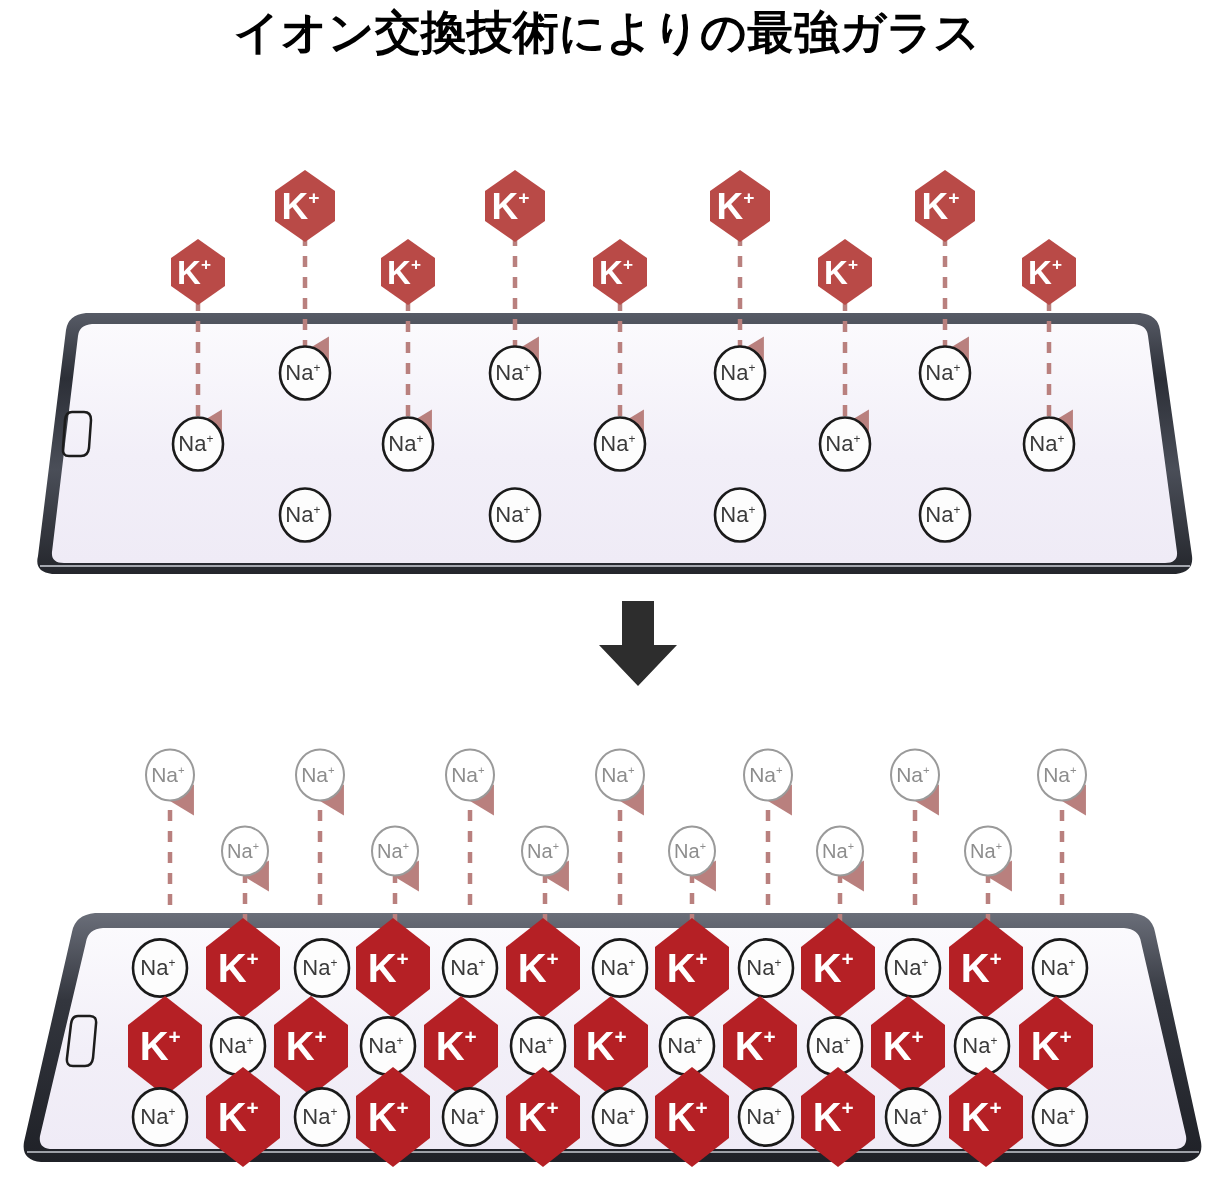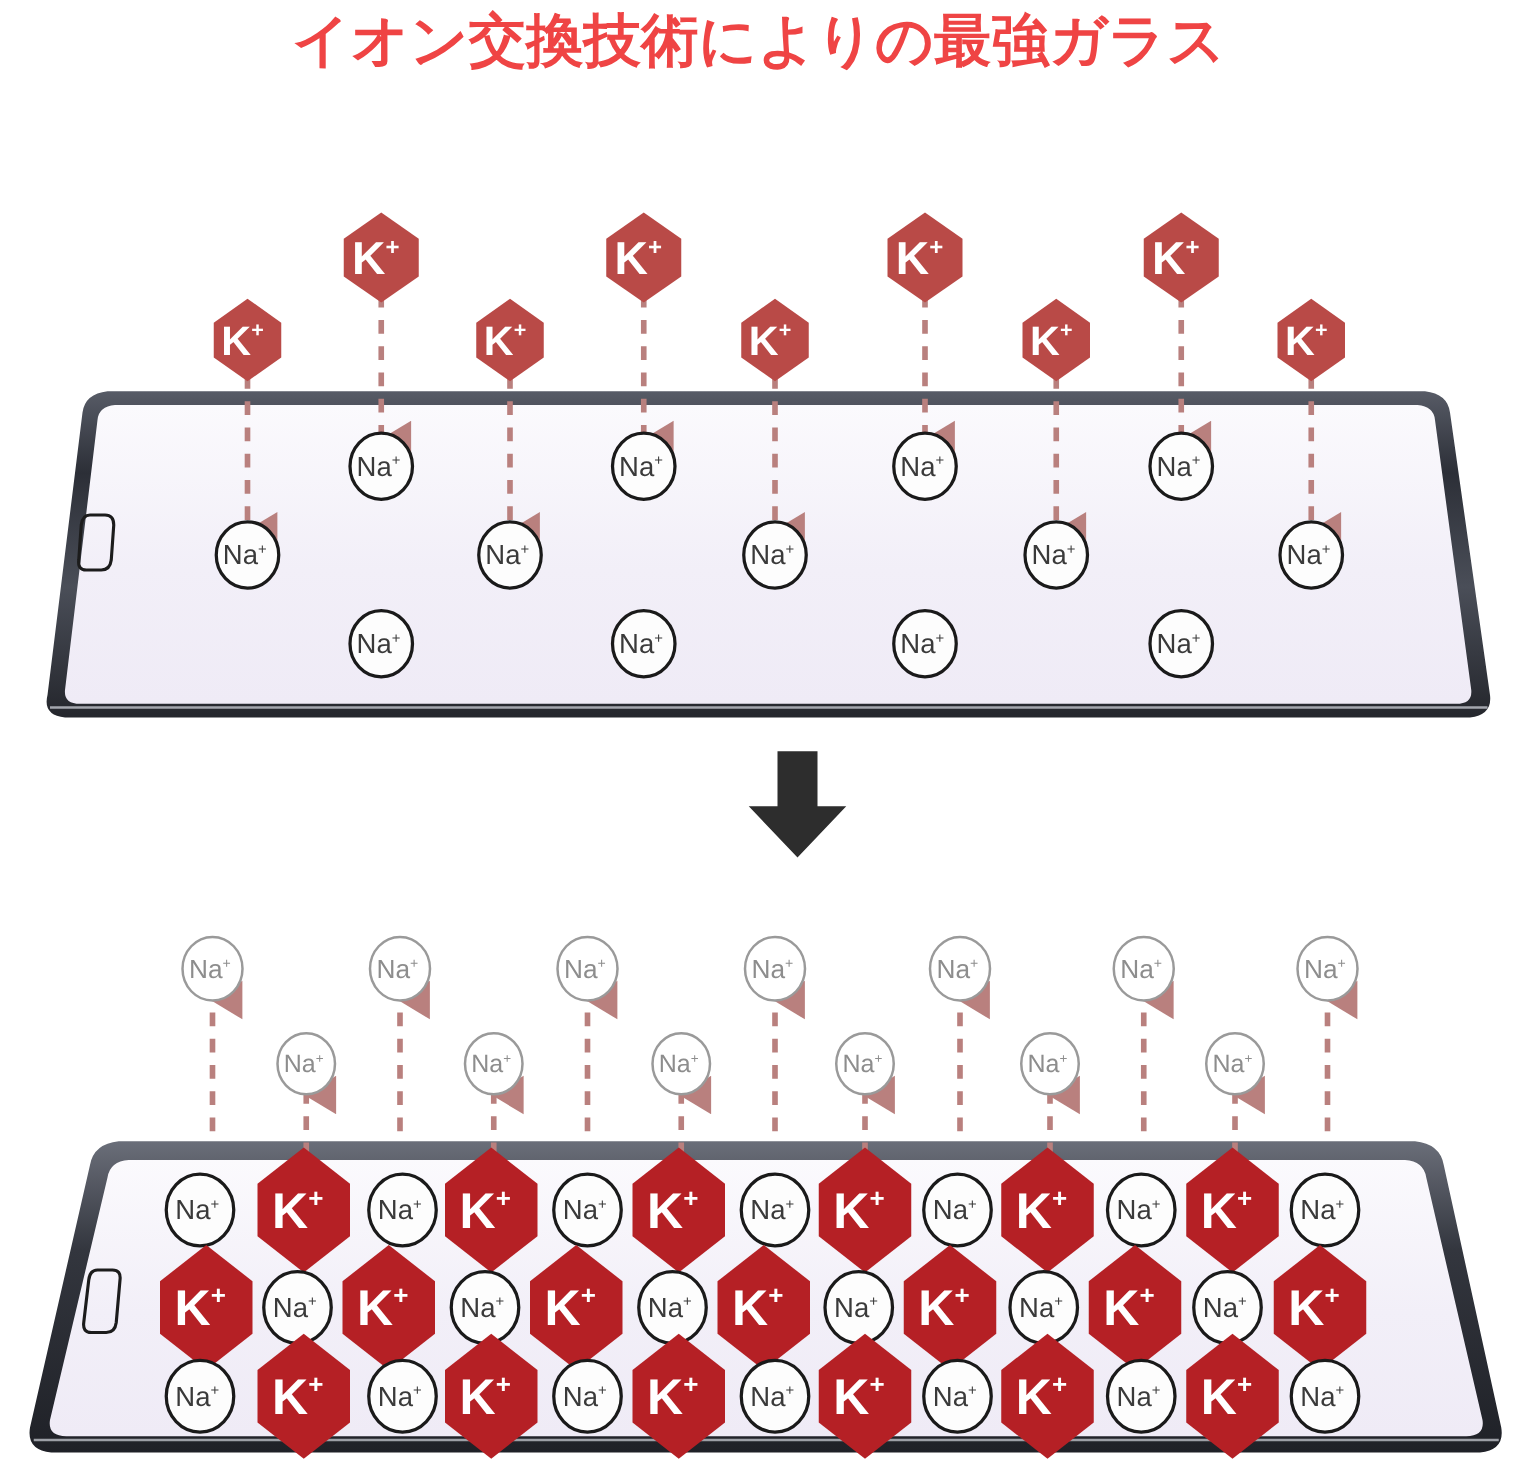--- a/index.html
+++ b/index.html
@@ -23,21 +23,21 @@
   #title {
     position: absolute;
     left: 0;
     top: 0;
     width: 1214px;
     height: 68px;
     line-height: 64px;
     text-align: center;
     font-size: 46px;
     font-weight: bold;
-    color: #ef4444;
+    color: #000000;
     letter-spacing: 0px;
     white-space: nowrap;
     font-family: "DejaVu Sans", "Liberation Sans", sans-serif;
   }
 
   
   #stage {
     position: absolute;
     left: 0;
     top: 0;

